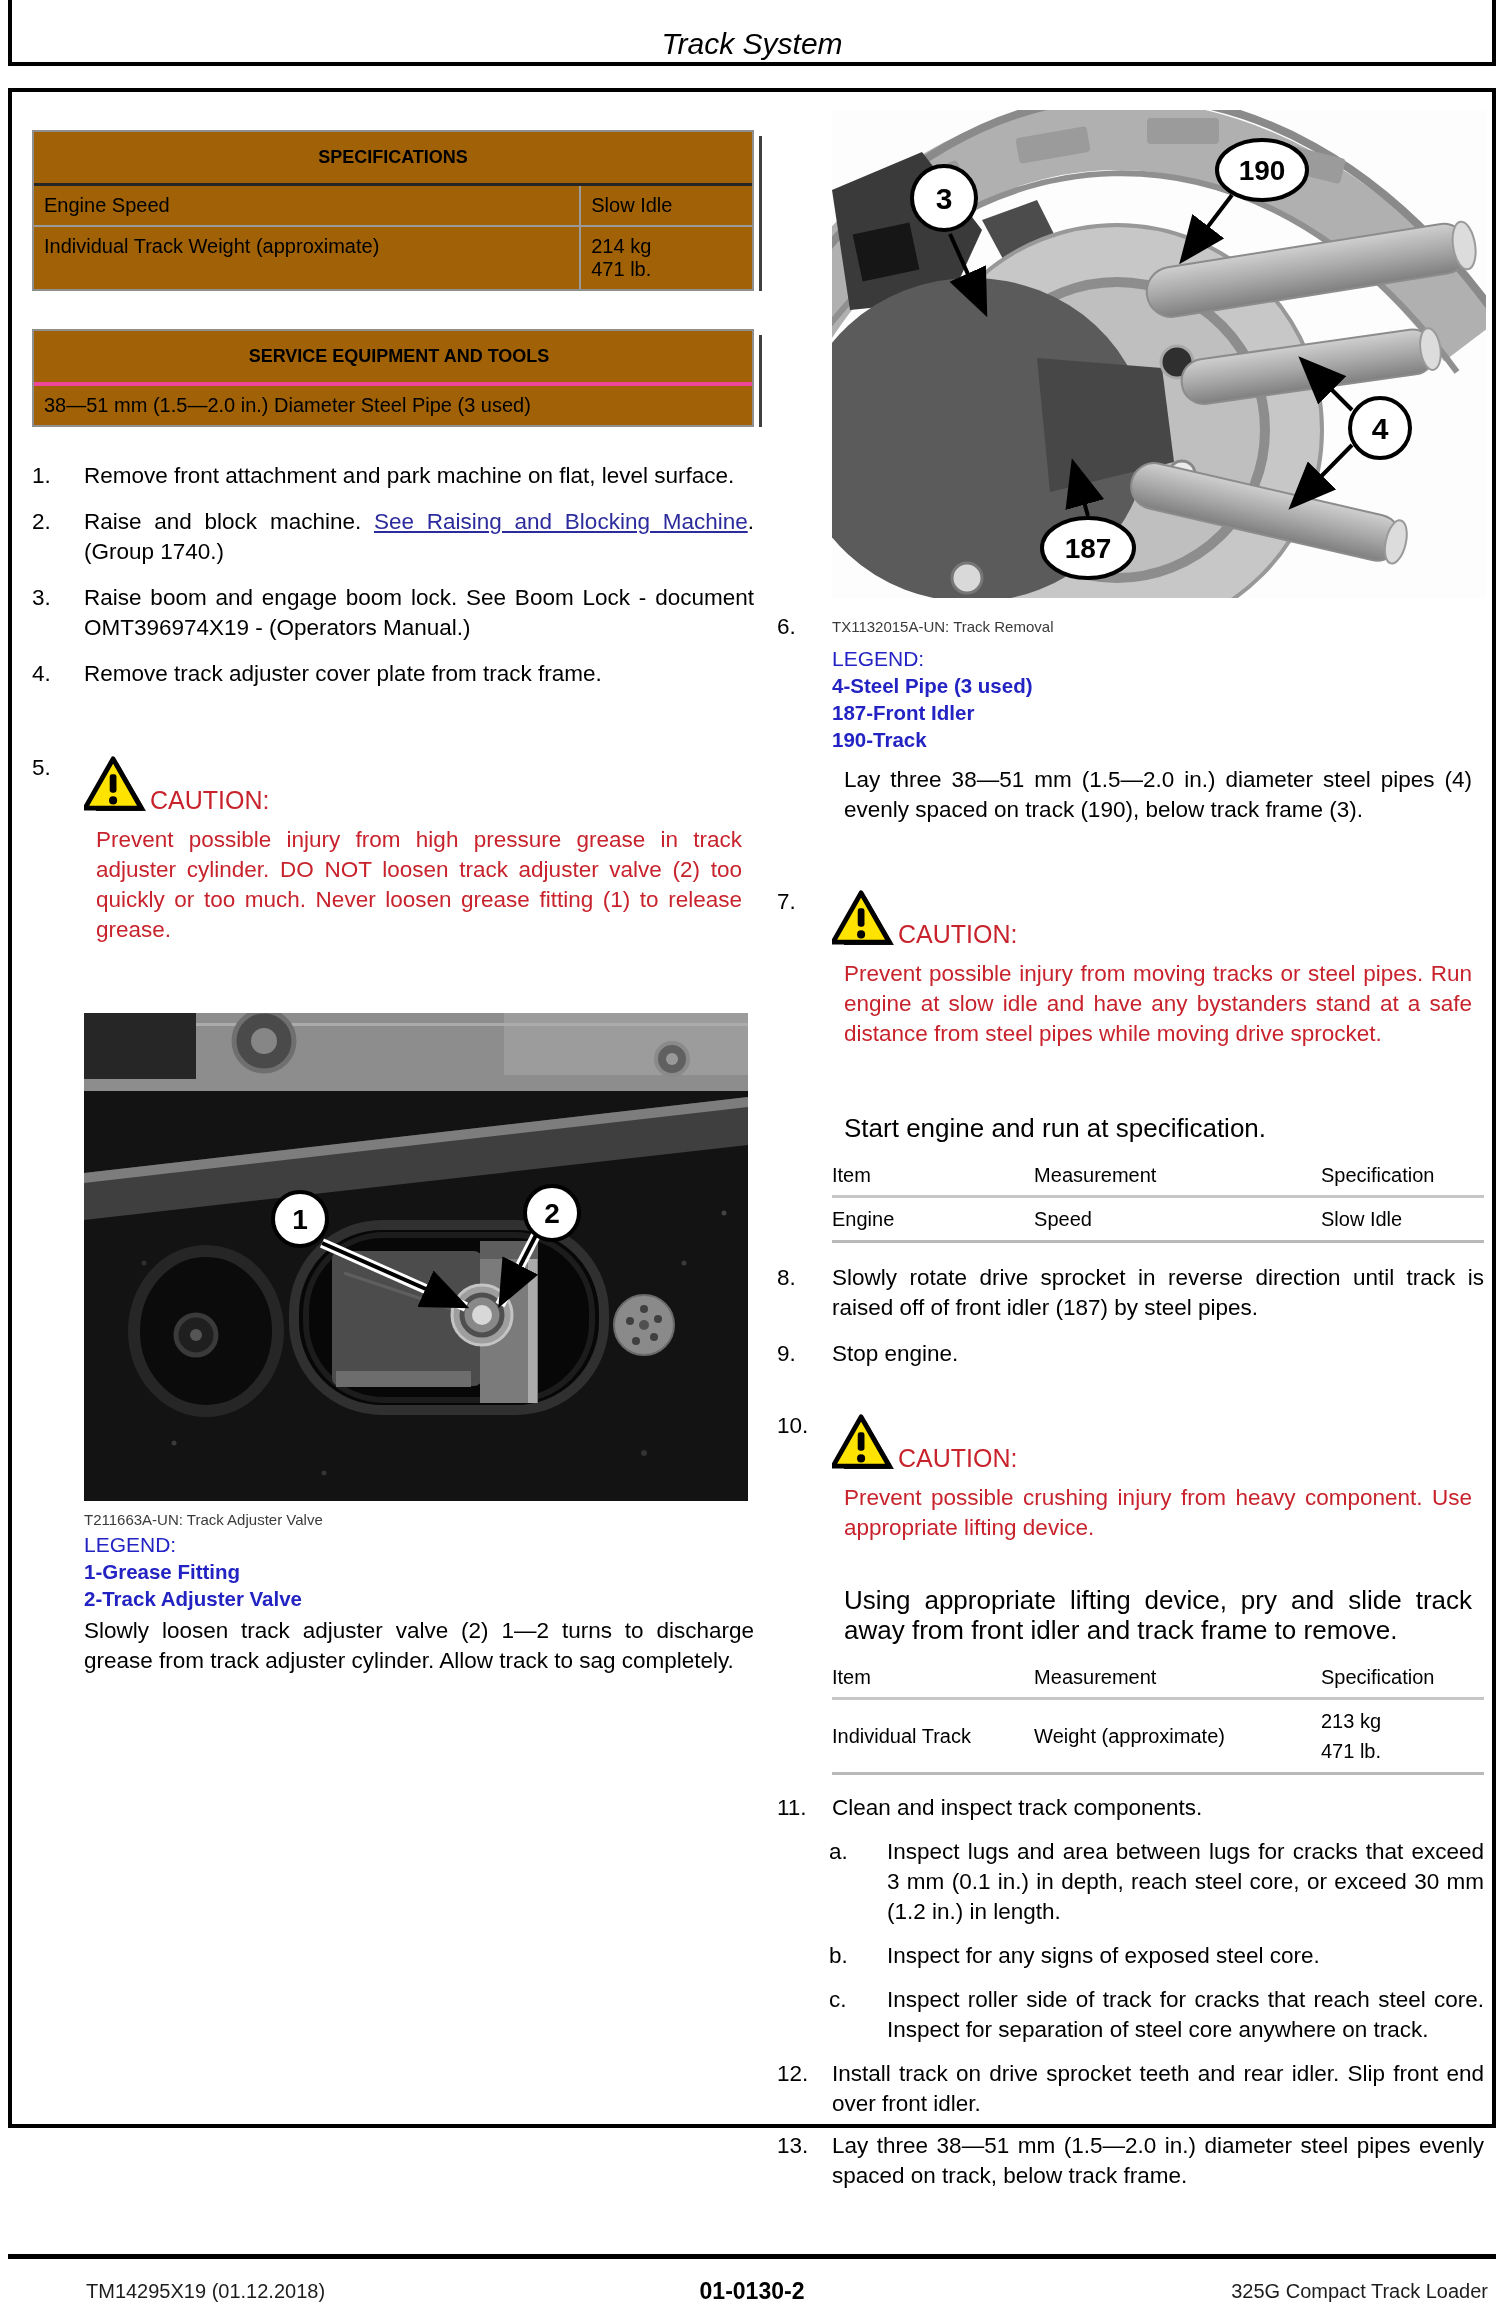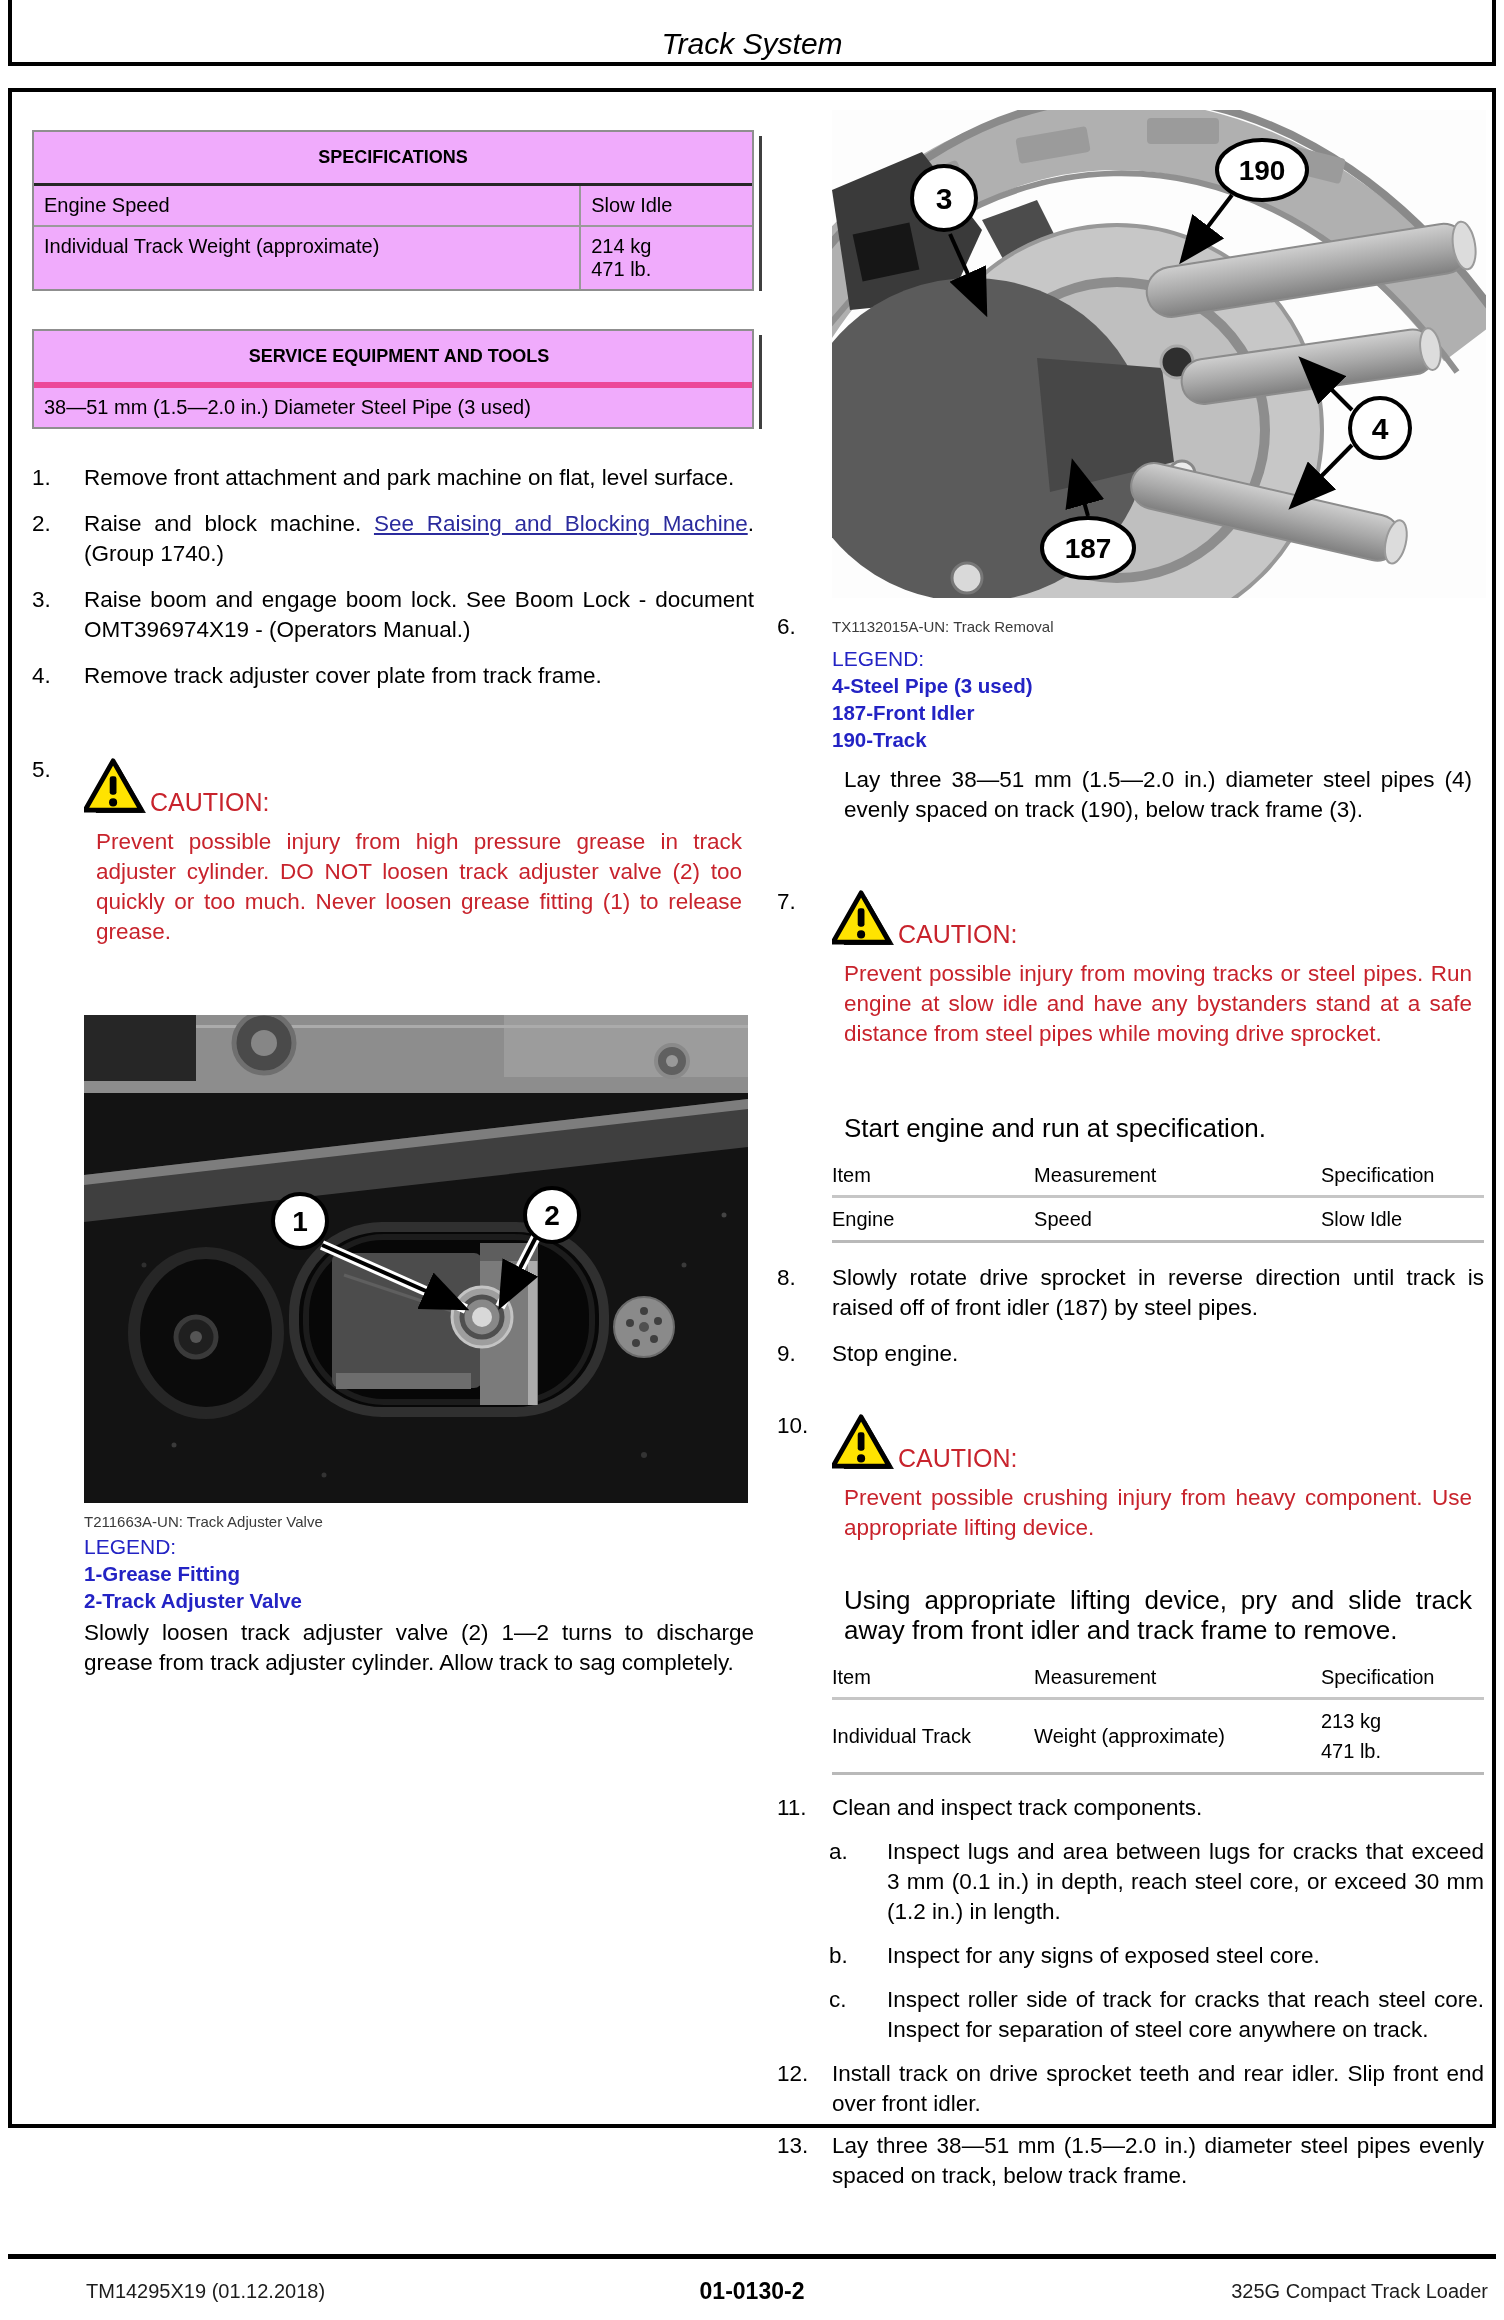--- a/index.html
+++ b/index.html
@@ -12,24 +12,24 @@
            display:flex;align-items:flex-end;justify-content:center;}
   .hdr-title{font-style:italic;font-size:30px;line-height:30px;padding-bottom:3px;}
 
   .content-box{position:absolute;left:8px;right:8px;top:88px;height:2032px;border:4px solid #000;}
   .col-left{position:absolute;left:20px;top:0;width:722px;}
   .col-right{position:absolute;left:765px;top:0;width:707px;}
 
   h1.title{font-size:35px;font-weight:bold;margin:22px 0 0 0;letter-spacing:-0.5px;}
 
   
-  .boxtbl{margin-top:38px;border:2px solid #8f8f8f;position:relative;font-size:20px;background:#f0abfc;}
+  .boxtbl{margin-top:38px;border:2px solid #8f8f8f;position:relative;font-size:20px;background:#a16207;}
   .boxtbl::after{content:"";position:absolute;top:4px;bottom:-2px;right:-10px;width:3px;background:#3f3f3f;}
   .boxtbl-title{text-align:center;font-weight:bold;font-size:18px;padding:15px 8px;border-bottom:3px solid #262626;}
-  .boxtbl.tools .boxtbl-title{border-bottom:6px solid #ec4899;padding-left:20px;}
+  .boxtbl.tools .boxtbl-title{border-bottom:4px solid #ec4899;padding-left:20px;}
   .boxtbl-row{display:flex;}
   .boxtbl-row + .boxtbl-row{border-top:2px solid #9a9a9a;}
   .boxtbl .c1{flex:1 1 auto;padding:8px 10px;border-right:2px solid #9a9a9a;}
   .boxtbl .c2{flex:0 0 21%;padding:8px 10px;white-space:pre-line;}
   .boxtbl.tools .c1{border-right:none;}
 
   
   .steps{margin-top:34px;}
   .step{display:flex;margin-top:16px;font-size:22.5px;line-height:30px;}
   .step .num{flex:0 0 52px;}

